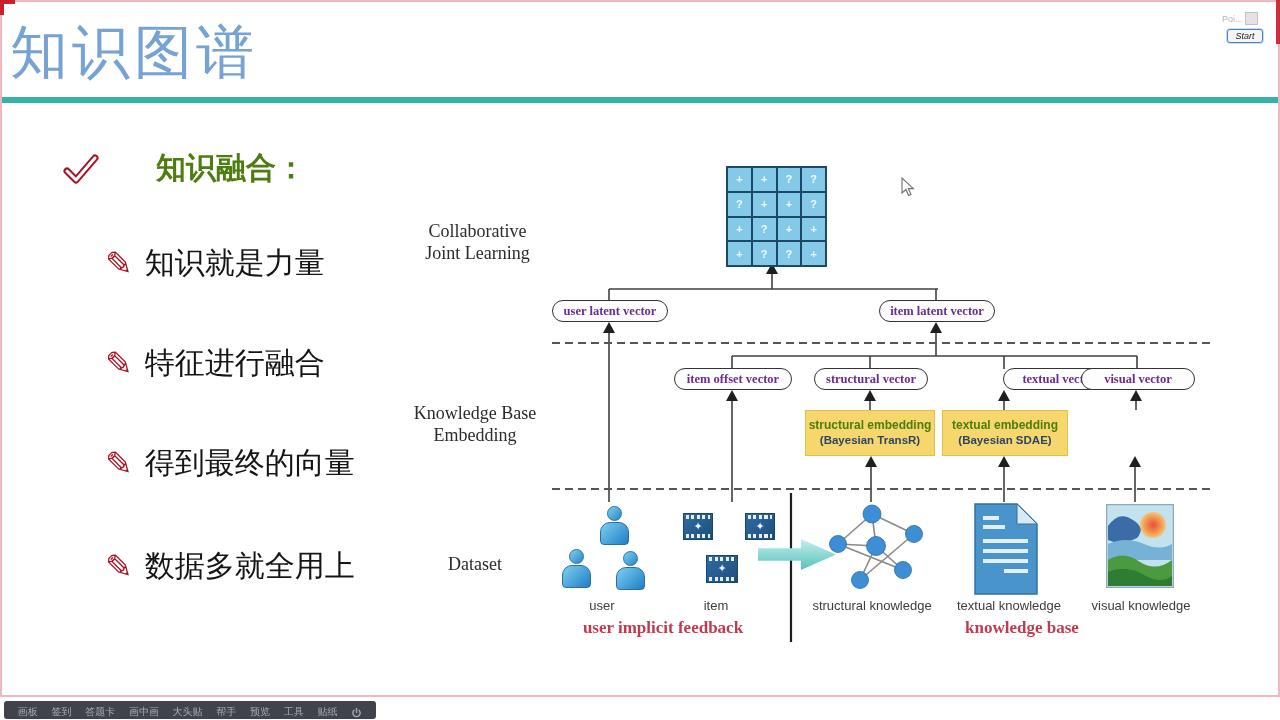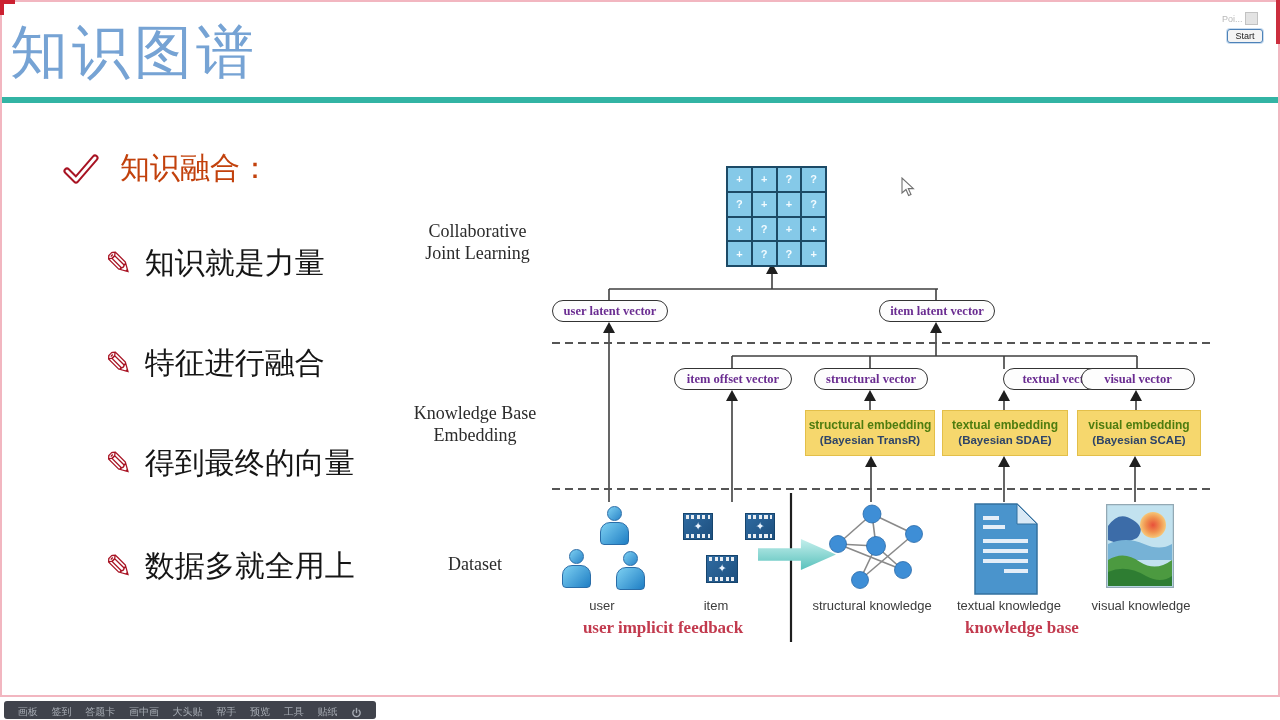--- a/index.html
+++ b/index.html
@@ -11,25 +11,25 @@
          font-size:58px;letter-spacing:4px;color:#76a3d4;font-weight:400;}
   .teal-line{position:absolute;left:0;top:97px;width:1280px;height:6px;background:#32b4a4;}
 
   
   .poi{position:absolute;right:12px;top:12px;width:46px;text-align:center;}
   .poi-row{display:flex;align-items:center;justify-content:flex-start;gap:2px;}
   .poi-title{font-size:9px;color:#b9b9b9;}
   .poi-box{display:inline-block;width:11px;height:11px;background:#e3e3e3;border:1px solid #c2c2c2;}
   .poi-start{margin-top:4px;font-size:9px;color:#222;background:#f4f4f4;border:1px solid #4d82b8;
              border-radius:3px;padding:1px 7px;box-shadow:0 0 0 1px #c9dcef;cursor:pointer;
-             font-family:"Liberation Sans",sans-serif;}
+             font-family:"Liberation Sans",sans-serif;font-style:italic;}
 
   
   .bullet-head{position:absolute;left:62px;top:148px;display:flex;align-items:center;gap:20px;}
-  .bullet-head .btext{font-size:30px;color:#c2410c;font-weight:400;}
+  .bullet-head .btext{font-size:30px;color:#4d7c0f;font-weight:700;margin-left:36px;}
   .bullet-item{position:absolute;left:105px;display:flex;align-items:center;gap:12px;}
   .pencil{font-size:33px;line-height:1;color:#a81323;}
   .bullet-item .btext{font-size:30px;color:#151515;font-weight:500;}
 
   
   .slabel{position:absolute;font-family:"Liberation Serif","DejaVu Serif",serif;color:#2b2b2b;
           font-size:18px;line-height:22px;text-align:center;}
   .matrix{position:absolute;left:726px;top:166px;width:97px;height:97px;display:grid;
           grid-template-columns:repeat(4,1fr);grid-template-rows:repeat(4,1fr);
           gap:2px;background:#1c4a66;border:2px solid #1c4a66;}
@@ -191,24 +191,20 @@
   <div class="pill" style="left:1081px;top:368px;width:114px">visual vector</div>
 
   <div class="ybox" style="left:805px;width:130px">
     <span class="yl1">structural embedding</span>
     <span class="yl2">(Bayesian TransR)</span>
   </div>
   <div class="ybox" style="left:942px;width:126px">
     <span class="yl1">textual embedding</span>
     <span class="yl2">(Bayesian SDAE)</span>
   </div>
-  <div class="ybox" style="left:1077px;width:124px">
-    <span class="yl1">visual embedding</span>
-    <span class="yl2">(Bayesian SCAE)</span>
-  </div>
 
   <div class="person" style="left:600px;top:506px">
       <span class="ph"></span>
       <span class="pb"></span>
     </div>
   <div class="person" style="left:562px;top:549px">
       <span class="ph"></span>
       <span class="pb"></span>
     </div>
   <div class="person" style="left:616px;top:551px">

